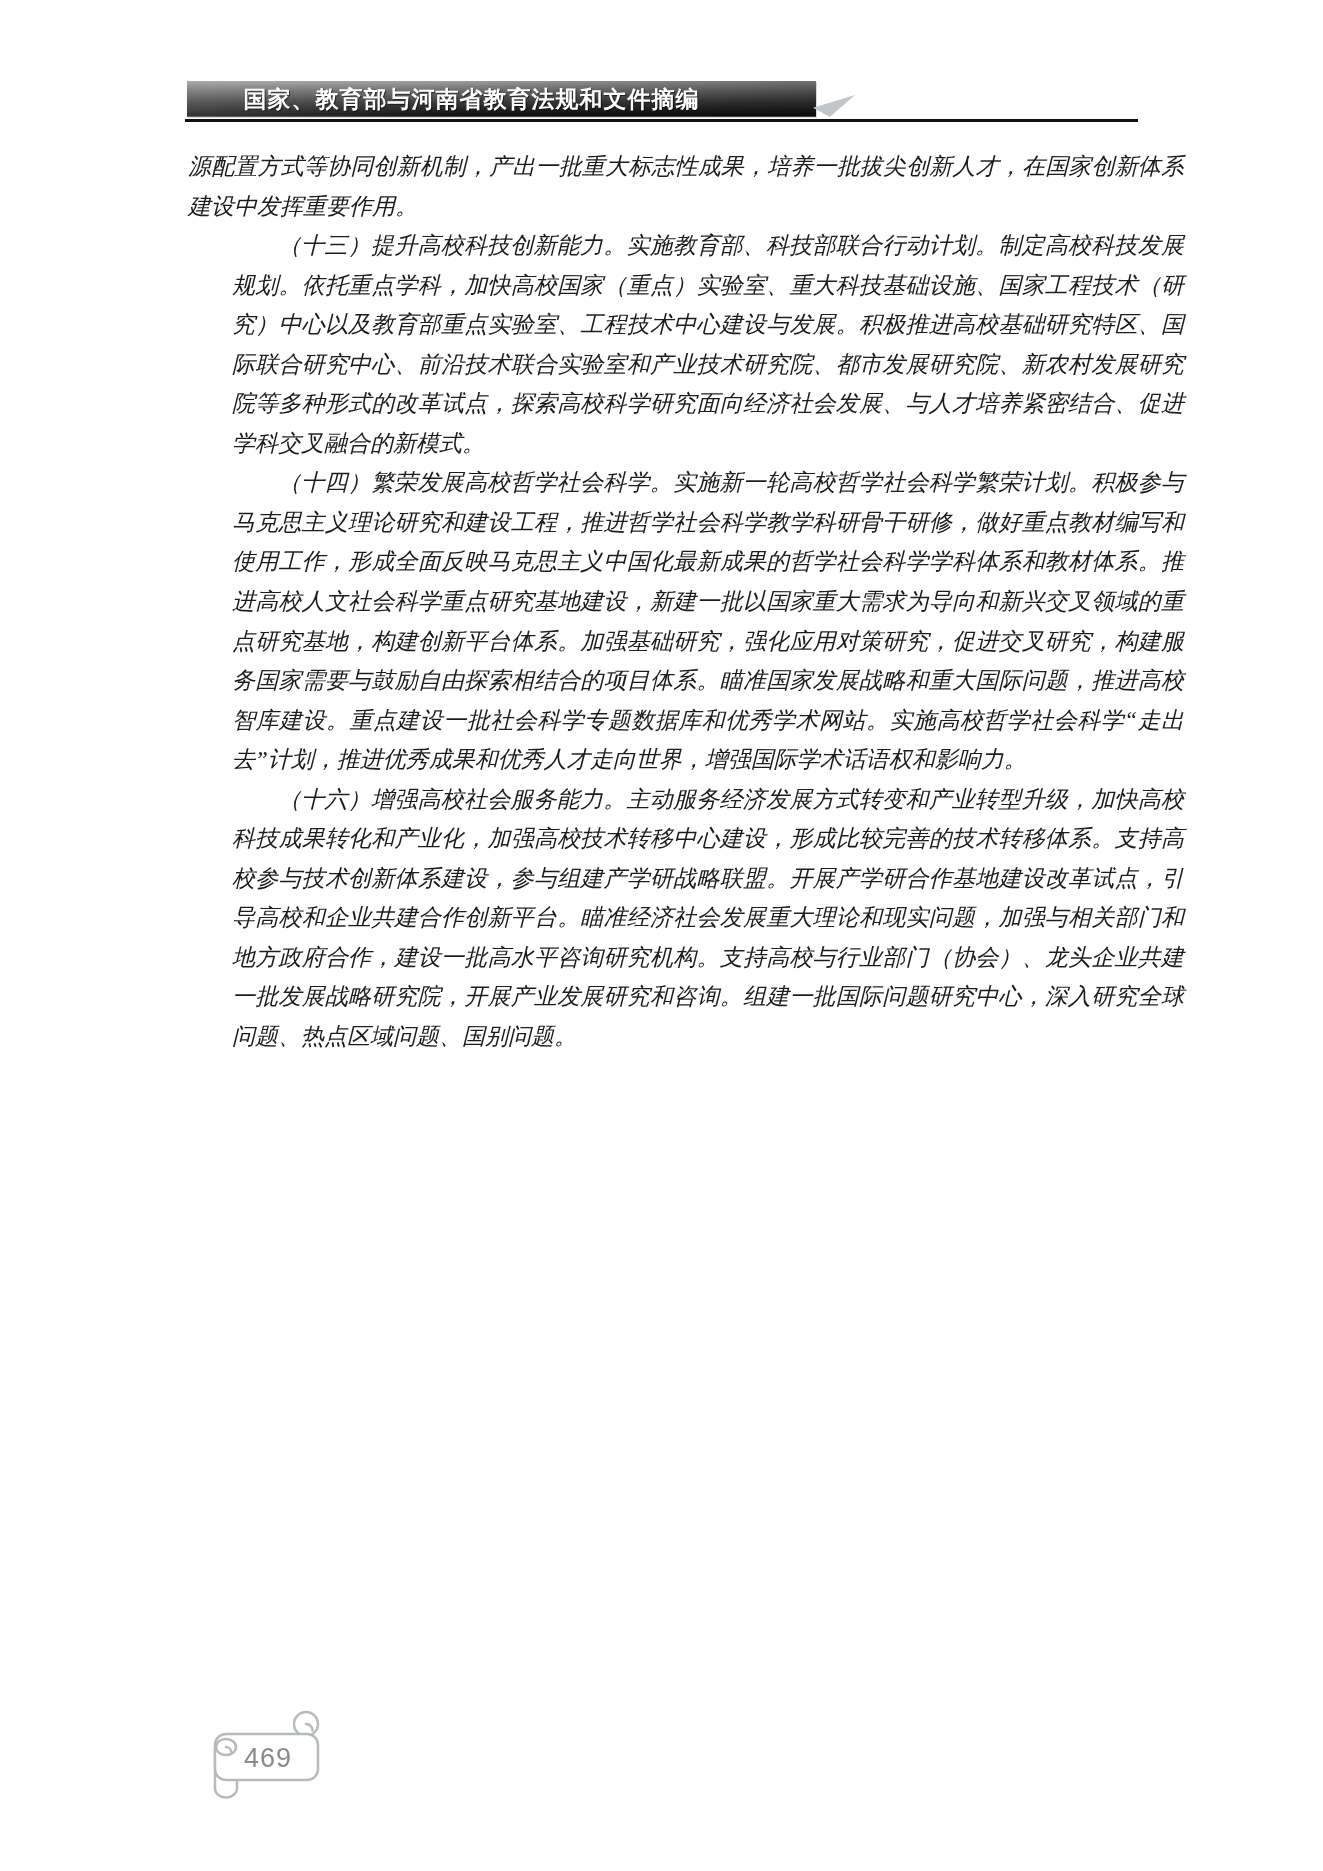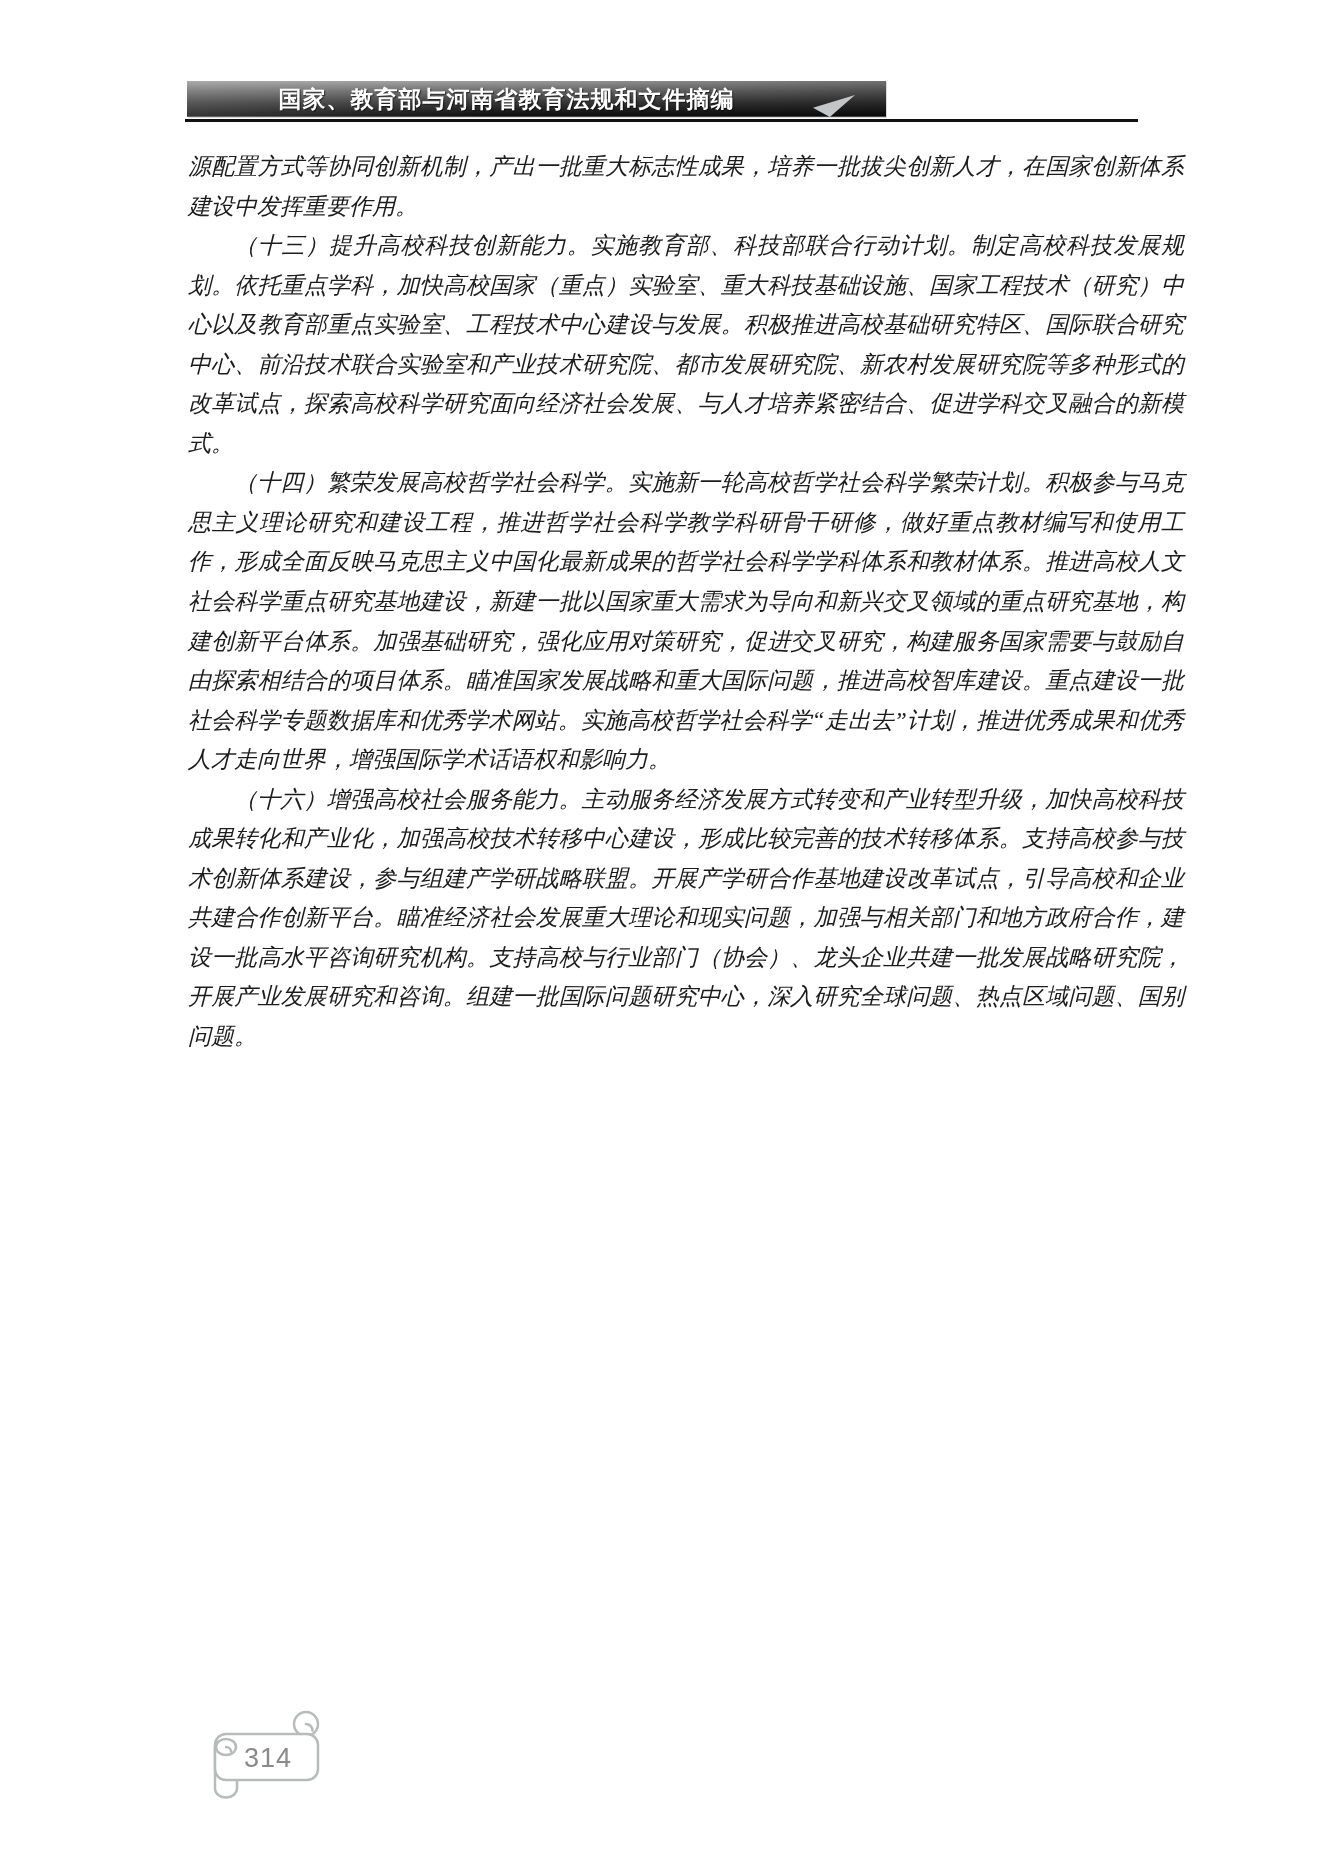--- a/index.html
+++ b/index.html
@@ -9,21 +9,21 @@
     font-family: "Liberation Serif", "DejaVu Serif", serif;
     position: relative;
     overflow: hidden;
   }
   .page { position: absolute; inset: 0; }
 
   
   .banner {
     position: absolute;
     left: 187px; top: 81px;
-    width: 699px; height: 36px;
+    width: 629px; height: 36px;
     box-sizing: border-box;
     background-image:
       linear-gradient(90deg, rgba(255,255,255,0.16) 0%, rgba(255,255,255,0) 45%, rgba(0,0,0,0.28) 100%),
       linear-gradient(180deg, #9c9c9c 0%, #6a6a6a 28%, #383838 60%, #0a0a0a 100%);
     box-shadow: inset 0 -1px 0 rgba(255,255,255,0.25), 1px 1px 0 #d9d9d9;
     display: flex; align-items: center; justify-content: center;
     padding-right: 60px;
   }
   .banner-title {
     color: #ffffff;
@@ -52,21 +52,21 @@
     position: absolute;
     left: 188px; top: 147px;
     width: 996px;
     font-size: 23px;
     line-height: 39.55px;
     color: #1c1c1c;
     text-align: justify;
     font-style: italic;
   }
   .para { margin: 0; }
-  .para.indent { text-indent: 2em; }
+  .para.indent { text-indent: 2em; margin-left: 44px; }
 
   
   .page-badge {
     position: absolute;
     left: 204px; top: 1709px;
     width: 126px; height: 96px;
   }
   .page-badge svg { position: absolute; inset: 0; width: 100%; height: 100%; }
   .page-num {
     position: absolute;
@@ -105,16 +105,16 @@
         <path d="M102,15 a6.5,6.5 0 0 1 6.5,6.5" fill="none"></path>
 
         <path d="M11,38 V80 a11,9 0 0 0 22,-1 V60"></path>
 
         <rect x="11" y="25" width="103" height="46" rx="11"></rect>
 
         <ellipse cx="22" cy="38" rx="10" ry="8"></ellipse>
         <path d="M22,38 a5,4.5 0 0 1 5,4.5" fill="none"></path>
       </g>
     </svg>
-    <div class="page-num">314</div>
+    <div class="page-num">469</div>
   </div>
 
 </div>
 
 </body></html>

